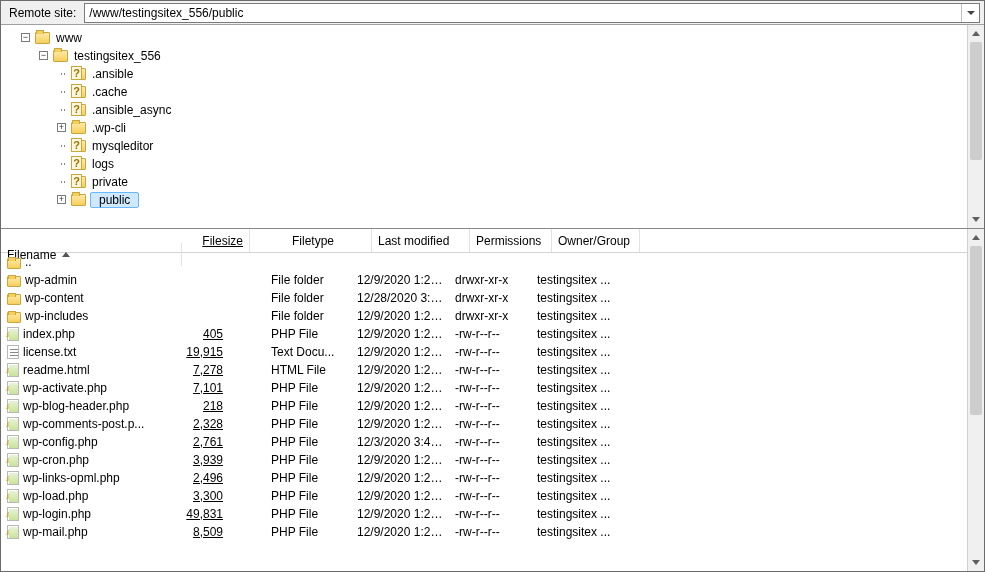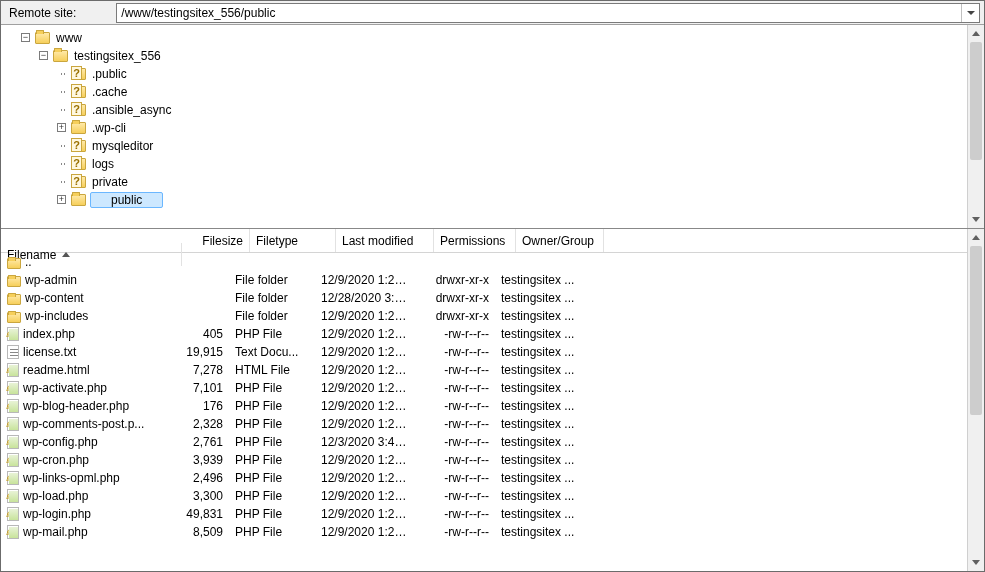--- a/index.html
+++ b/index.html
@@ -17,21 +17,20 @@
     border: 1px solid #6b6b6b;
     display: flex;
     flex-direction: column;
   }
   
   .pathbar {
     display: flex; align-items: center;
     background: #f0f0f0;
     border-bottom: 1px solid #a0a0a0;
     height: 24px;
-    gap: 32px;
   }
   .pathbar .lbl {
     padding: 0 6px 0 8px;
     white-space: nowrap;
   }
   .pathbar .fieldwrap {
     flex: 1;
     display: flex; align-items: center;
     background: #fff;
     border: 1px solid #7a7a7a;
@@ -144,21 +143,21 @@
     left:-1px; top:-3px;
     font-size:11px; font-weight:bold;
     color:#9a7000;
     background:#fff8df;
     width:9px; height:12px;
     text-align:center; line-height:12px;
     border:1px solid #caa63e;
   }
   .tree-label.selected {
     background:#cde8ff; border:1px solid #6bb7ff;
-    padding:0 20px; border-radius:2px;
+    padding:0 8px; border-radius:2px;
   }
   .tree-label { padding:0 2px; }
   
   .list-pane {
     flex:1; display:flex; min-height:0;
   }
   .list-body { flex:1; display:flex; flex-direction:column; min-width:0; }
   .headers {
     display:flex; align-items:center;
     height:24px;
@@ -175,24 +174,24 @@
   }
   .colh .sort {
     margin-left:6px;
     width:0;height:0;
     border-left:4px solid transparent;
     border-right:4px solid transparent;
     border-bottom:5px solid #555;
   }
   
   .c-name { width:181px;margin-top:28px; }
-  .c-size { width:68px; text-align:right; justify-content:flex-end;}
-  .c-type { width:86px; }
+  .c-size { width:68px; text-align:right; justify-content:flex-end;text-decoration:underline;}
+  .c-type { width:86px;margin-left:36px; }
   .c-mod  { width:98px;align-items:center; }
-  .c-perm { width:82px;text-align:right; }
+  .c-perm { width:82px; }
   .c-own  { width:88px; }
   .rows { flex:1; overflow:hidden; }
   .row {
     display:flex; align-items:center;
     height:18px;
   }
   .cell {
     padding:0 6px;
     white-space:nowrap; overflow:hidden; text-overflow:ellipsis;
   }
@@ -267,21 +266,21 @@
               <div class="tree-row">
                 <span class="expander">−</span>
                 <span class="folder-icon"></span>
                 <span class="tree-label">testingsitex_556</span>
               </div>
               <ul id="tree-children">
                   <li>
                     <div class="tree-row">
                       <span class="dots"></span>
                       <span class="folder-q"></span>
-                      <span class="tree-label">.public</span>
+                      <span class="tree-label">.ansible</span>
                     </div>
                   </li>
                   <li>
                     <div class="tree-row">
                       <span class="dots"></span>
                       <span class="folder-q"></span>
                       <span class="tree-label">.cache</span>
                     </div>
                   </li>
                   <li>
@@ -455,21 +454,21 @@
             <div class="cell c-type">PHP File</div>
             <div class="cell c-mod">12/9/2020 1:22:...</div>
             <div class="cell c-perm">-rw-r--r--</div>
             <div class="cell c-own">testingsitex ...</div>
           </div>
           <div class="row">
             <div class="name-cell">
               <span class="file-ico ico-php"></span>
               <span>wp-blog-header.php</span>
             </div>
-            <div class="cell c-size">176</div>
+            <div class="cell c-size">218</div>
             <div class="cell c-type">PHP File</div>
             <div class="cell c-mod">12/9/2020 1:22:...</div>
             <div class="cell c-perm">-rw-r--r--</div>
             <div class="cell c-own">testingsitex ...</div>
           </div>
           <div class="row">
             <div class="name-cell">
               <span class="file-ico ico-php"></span>
               <span>wp-comments-post.p...</span>
             </div>

